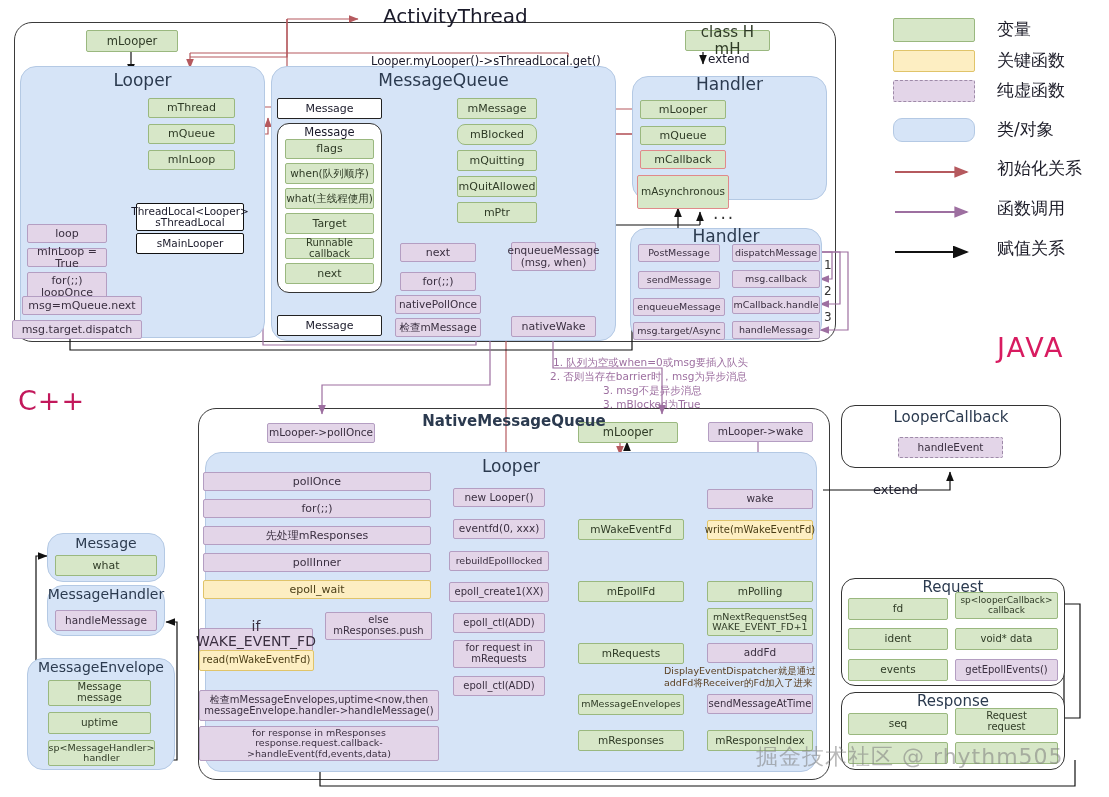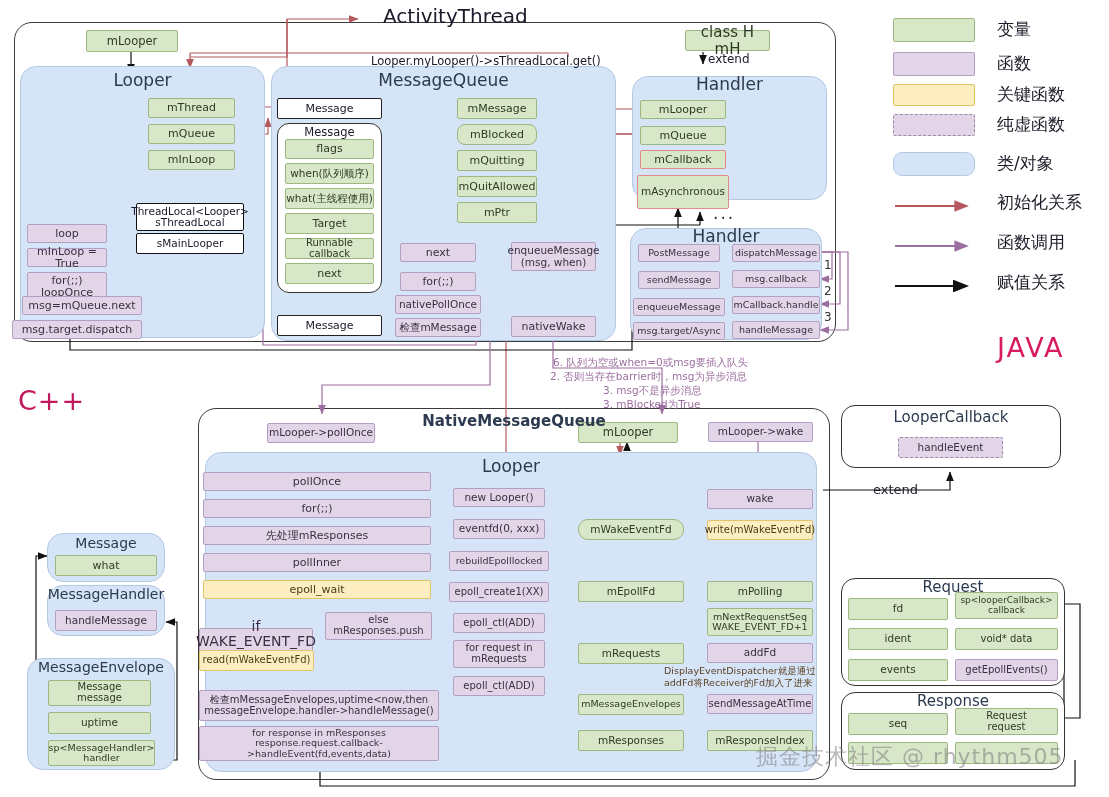--- a/index.html
+++ b/index.html
@@ -411,21 +411,21 @@
 
   <div class="fn-box" style="left:732px; top:244px; width:88px; height:18px; font-size:9.5px;">dispatchMessage</div>
   <div class="fn-box" style="left:732px; top:270px; width:88px; height:18px; font-size:9.5px;">msg.callback</div>
   <div class="fn-box" style="left:732px; top:296px; width:88px; height:18px; font-size:9.5px;">mCallback.handle</div>
   <div class="fn-box" style="left:732px; top:321px; width:88px; height:18px; font-size:9.5px;">handleMessage</div>
 
   <div class="numlbl" style="left:824px; top:258px;">1</div>
   <div class="numlbl" style="left:824px; top:284px;">2</div>
   <div class="numlbl" style="left:824px; top:310px;">3</div>
 
-  <div class="lbl redline-note" style="left:553px; top:355px;">6. 队列为空或when=0或msg要插入队头</div>
+  <div class="lbl redline-note" style="left:553px; top:355px;">1. 队列为空或when=0或msg要插入队头</div>
   <div class="lbl redline-note" style="left:550px; top:369px;">2. 否则当存在barrier时，msg为异步消息</div>
   <div class="lbl redline-note" style="left:603px; top:383px;">3. msg不是异步消息</div>
   <div class="lbl redline-note" style="left:603px; top:397px;">3. mBlocked为True</div>
 
   <div class="lbl brandC" style="left:18px; top:385px;">C++</div>
 
   <div class="outer-frame" style="left:198px; top:408px; width:632px; height:372px;"></div>
   <div class="obj-title" style="left:198px; top:412px; width:632px; font-size:15px;font-weight:bold;">NativeMessageQueue</div>
 
   <div class="fn-box" style="left:267px; top:423px; width:108px; height:20px; font-size:10.5px;">mLooper-&gt;pollOnce</div>
@@ -454,21 +454,21 @@
 
   <div class="fn-box" style="left:453px; top:488px; width:92px; height:19px; font-size:10.5px;">new Looper()</div>
   <div class="fn-box" style="left:453px; top:519px; width:92px; height:20px; font-size:10.5px;">eventfd(0, xxx)</div>
   <div class="fn-box" style="left:449px; top:551px; width:100px; height:20px; font-size:9.5px;">rebuildEpolllocked</div>
   <div class="fn-box" style="left:449px; top:582px; width:100px; height:20px; font-size:10px;">epoll_create1(XX)</div>
   <div class="fn-box" style="left:453px; top:613px; width:92px; height:20px; font-size:10px;">epoll_ctl(ADD)</div>
   <div class="fn-box" style="left:453px; top:640px; width:92px; height:28px; font-size:10px; white-space:pre-line;">for request in
 mRequests</div>
   <div class="fn-box" style="left:453px; top:676px; width:92px; height:20px; font-size:10px;">epoll_ctl(ADD)</div>
 
-  <div class="var-box" style="left:578px; top:519px; width:106px; height:21px; font-size:10.5px;border-radius:10px;">mWakeEventFd</div>
+  <div class="var-box" style="left:578px; top:519px; width:106px; height:21px; font-size:10.5px;">mWakeEventFd</div>
   <div class="var-box" style="left:578px; top:581px; width:106px; height:21px; font-size:10.5px;">mEpollFd</div>
   <div class="var-box" style="left:578px; top:643px; width:106px; height:21px; font-size:10.5px;">mRequests</div>
   <div class="var-box" style="left:578px; top:694px; width:106px; height:21px; font-size:9.5px;">mMessageEnvelopes</div>
   <div class="var-box" style="left:578px; top:730px; width:106px; height:21px; font-size:10.5px;">mResponses</div>
 
   <div class="fn-box" style="left:707px; top:489px; width:106px; height:20px; font-size:10.5px;">wake</div>
   <div class="key-fn-box" style="left:707px; top:520px; width:106px; height:20px; font-size:10px;">write(mWakeEventFd)</div>
   <div class="var-box" style="left:707px; top:581px; width:106px; height:21px; font-size:10.5px;">mPolling</div>
   <div class="var-box" style="left:707px; top:608px; width:106px; height:28px; font-size:9.5px; white-space:pre-line;">mNextRequenstSeq
 WAKE_EVENT_FD+1</div>
@@ -515,24 +515,20 @@
   <div class="var-box" style="left:848px; top:713px; width:100px; height:22px; font-size:10.5px;">seq</div>
   <div class="var-box" style="left:955px; top:708px; width:103px; height:27px; font-size:10px; white-space:pre-line;">Request
 request</div>
   <div class="var-box" style="left:848px; top:742px; width:100px; height:22px; font-size:10.5px;"></div>
   <div class="var-box" style="left:955px; top:742px; width:103px; height:22px; font-size:10.5px;"></div>
 
   <div id="legend">
     <div class="lg-row">
       <div class="lg-sw" style="background:#d7e7c8; border:1px solid #9ab87f;"></div>
       <div class="lg-txt">变量</div>
-    </div>
-    <div class="lg-row">
-      <div class="lg-sw" style="background:#e3d5e8; border:1px solid #b49ec2;"></div>
-      <div class="lg-txt">函数</div>
     </div>
     <div class="lg-row" style="height:30px;">
       <div class="lg-sw" style="background:#fdeec2; border:1px solid #e0c46a; top:2px; height:22px;"></div>
       <div class="lg-txt" style="top:1px;">关键函数</div>
     </div>
     <div class="lg-row" style="height:34px;">
       <div class="lg-sw" style="background:#e3d5e8; border:1.6px dashed #9e8aa8; top:2px; height:22px;"></div>
       <div class="lg-txt" style="top:1px;">纯虚函数</div>
     </div>
     <div class="lg-row" style="height:44px;">

